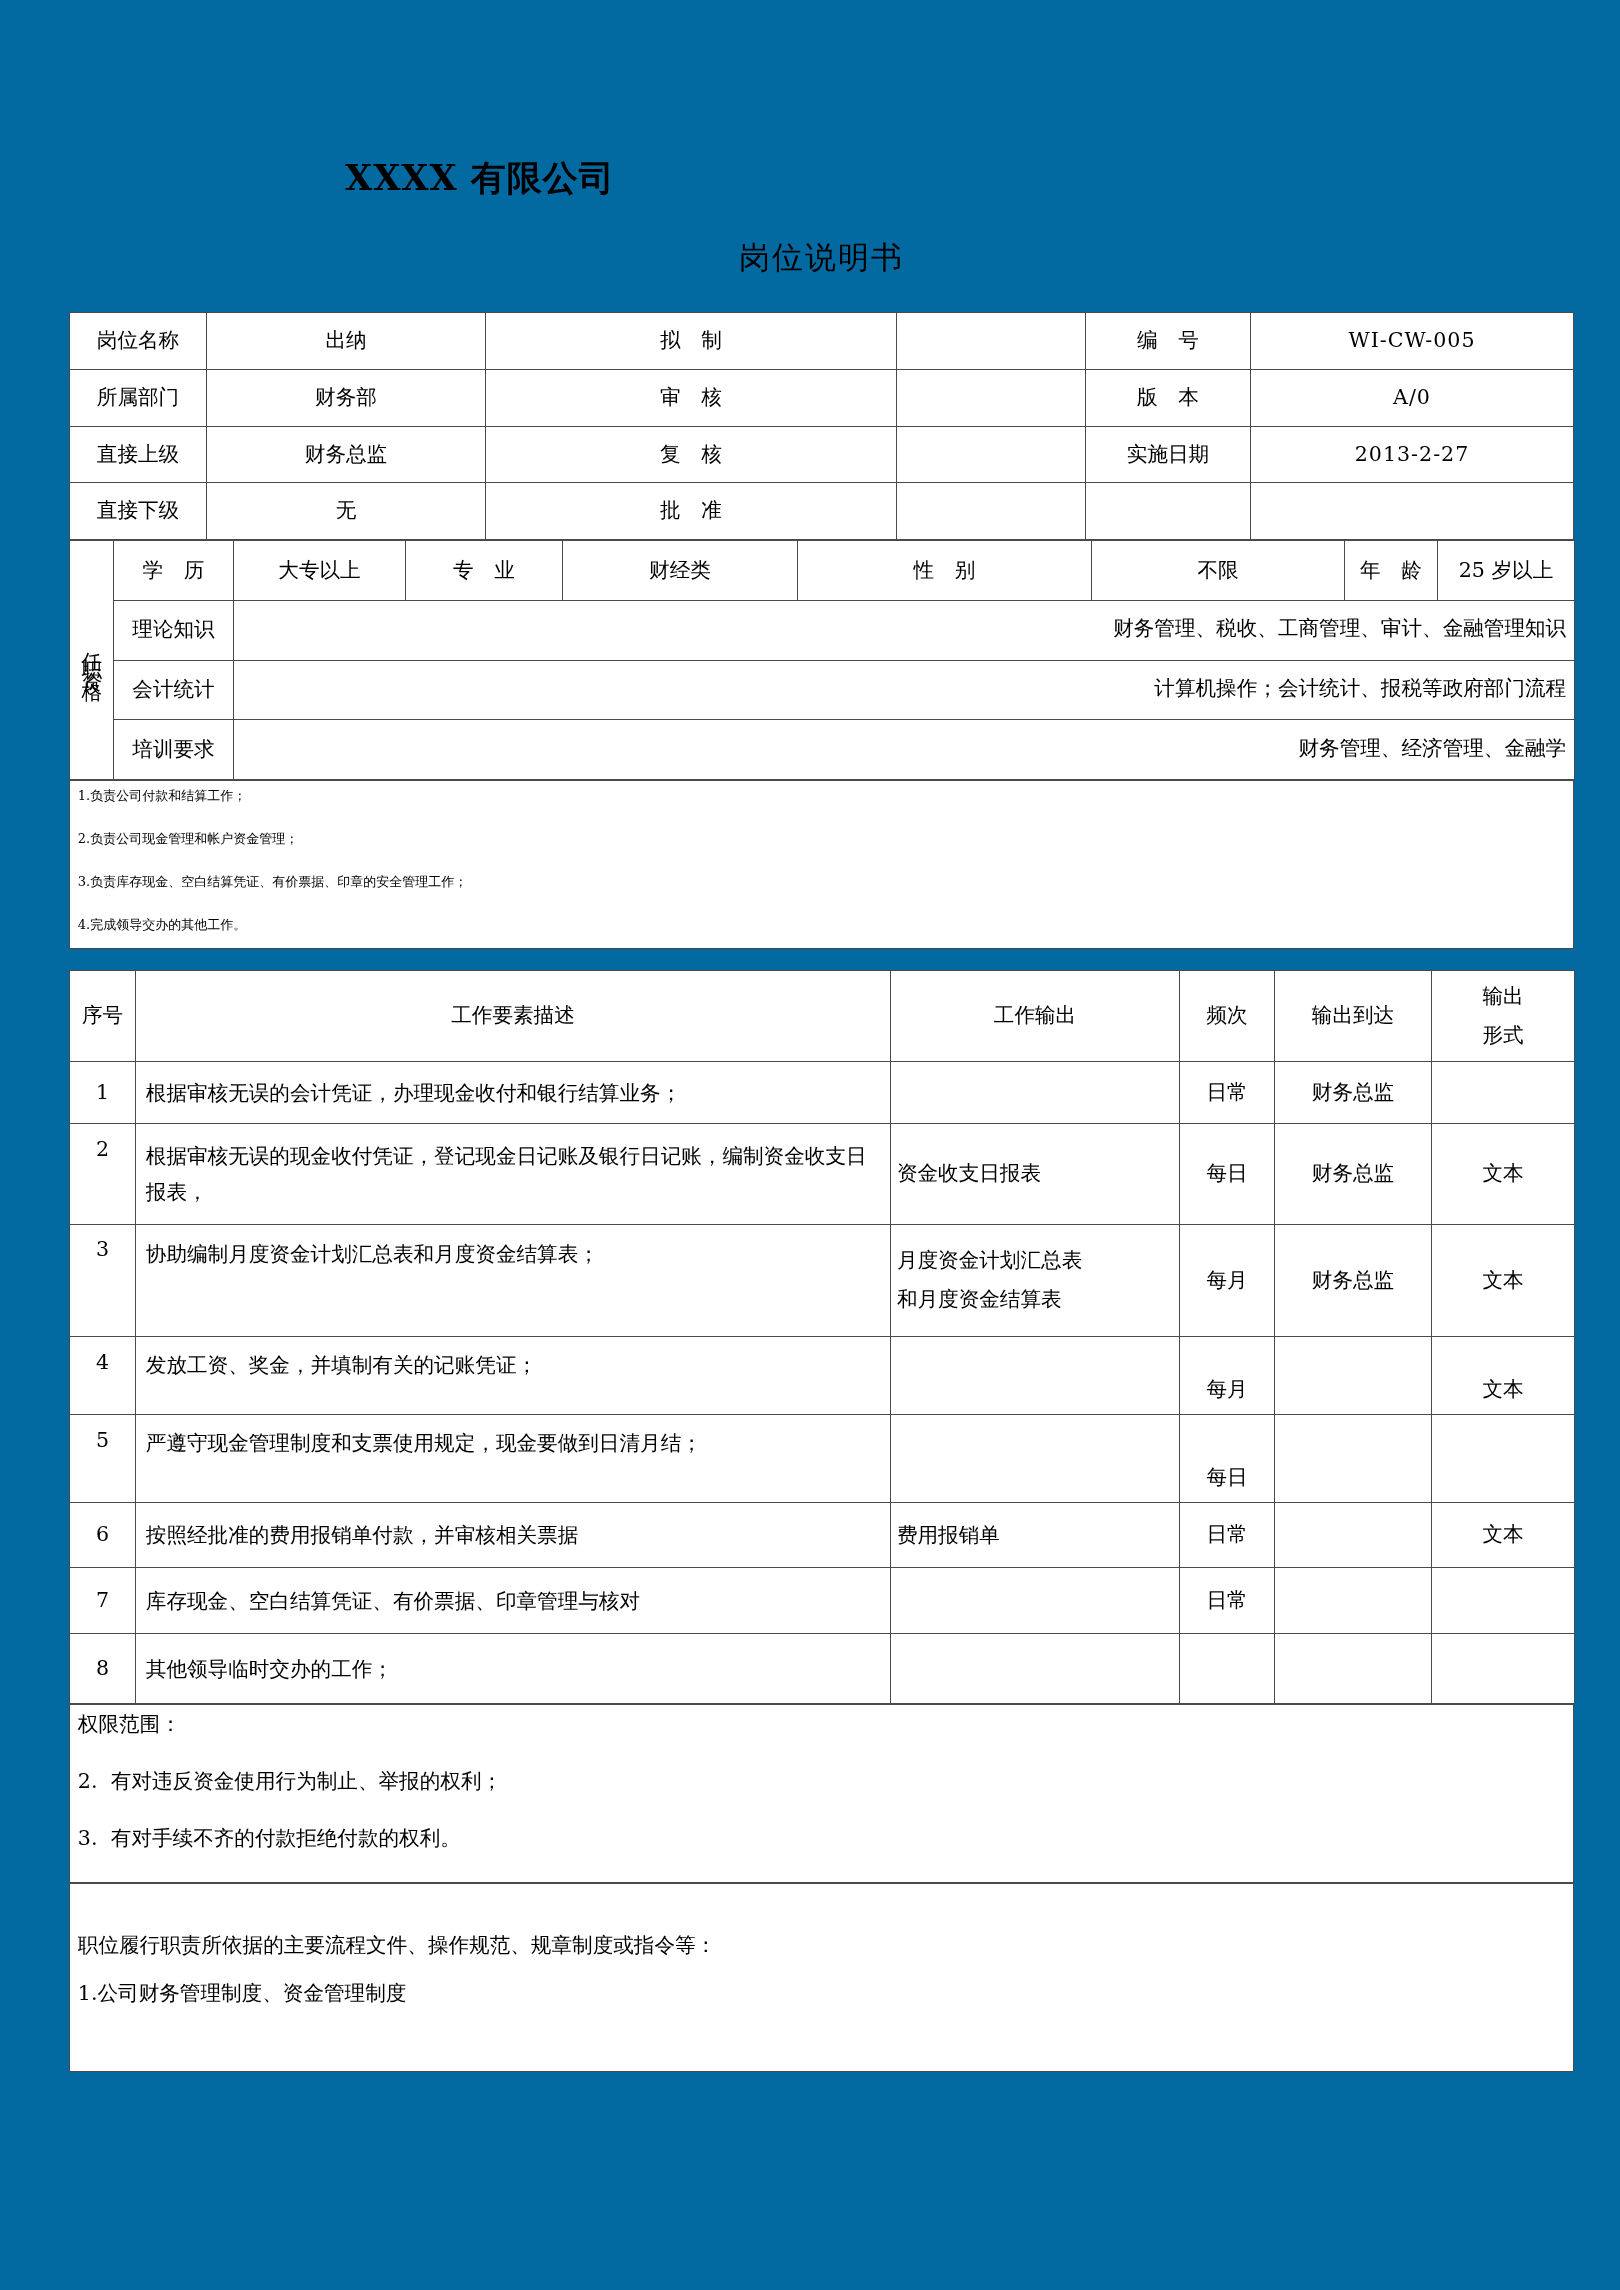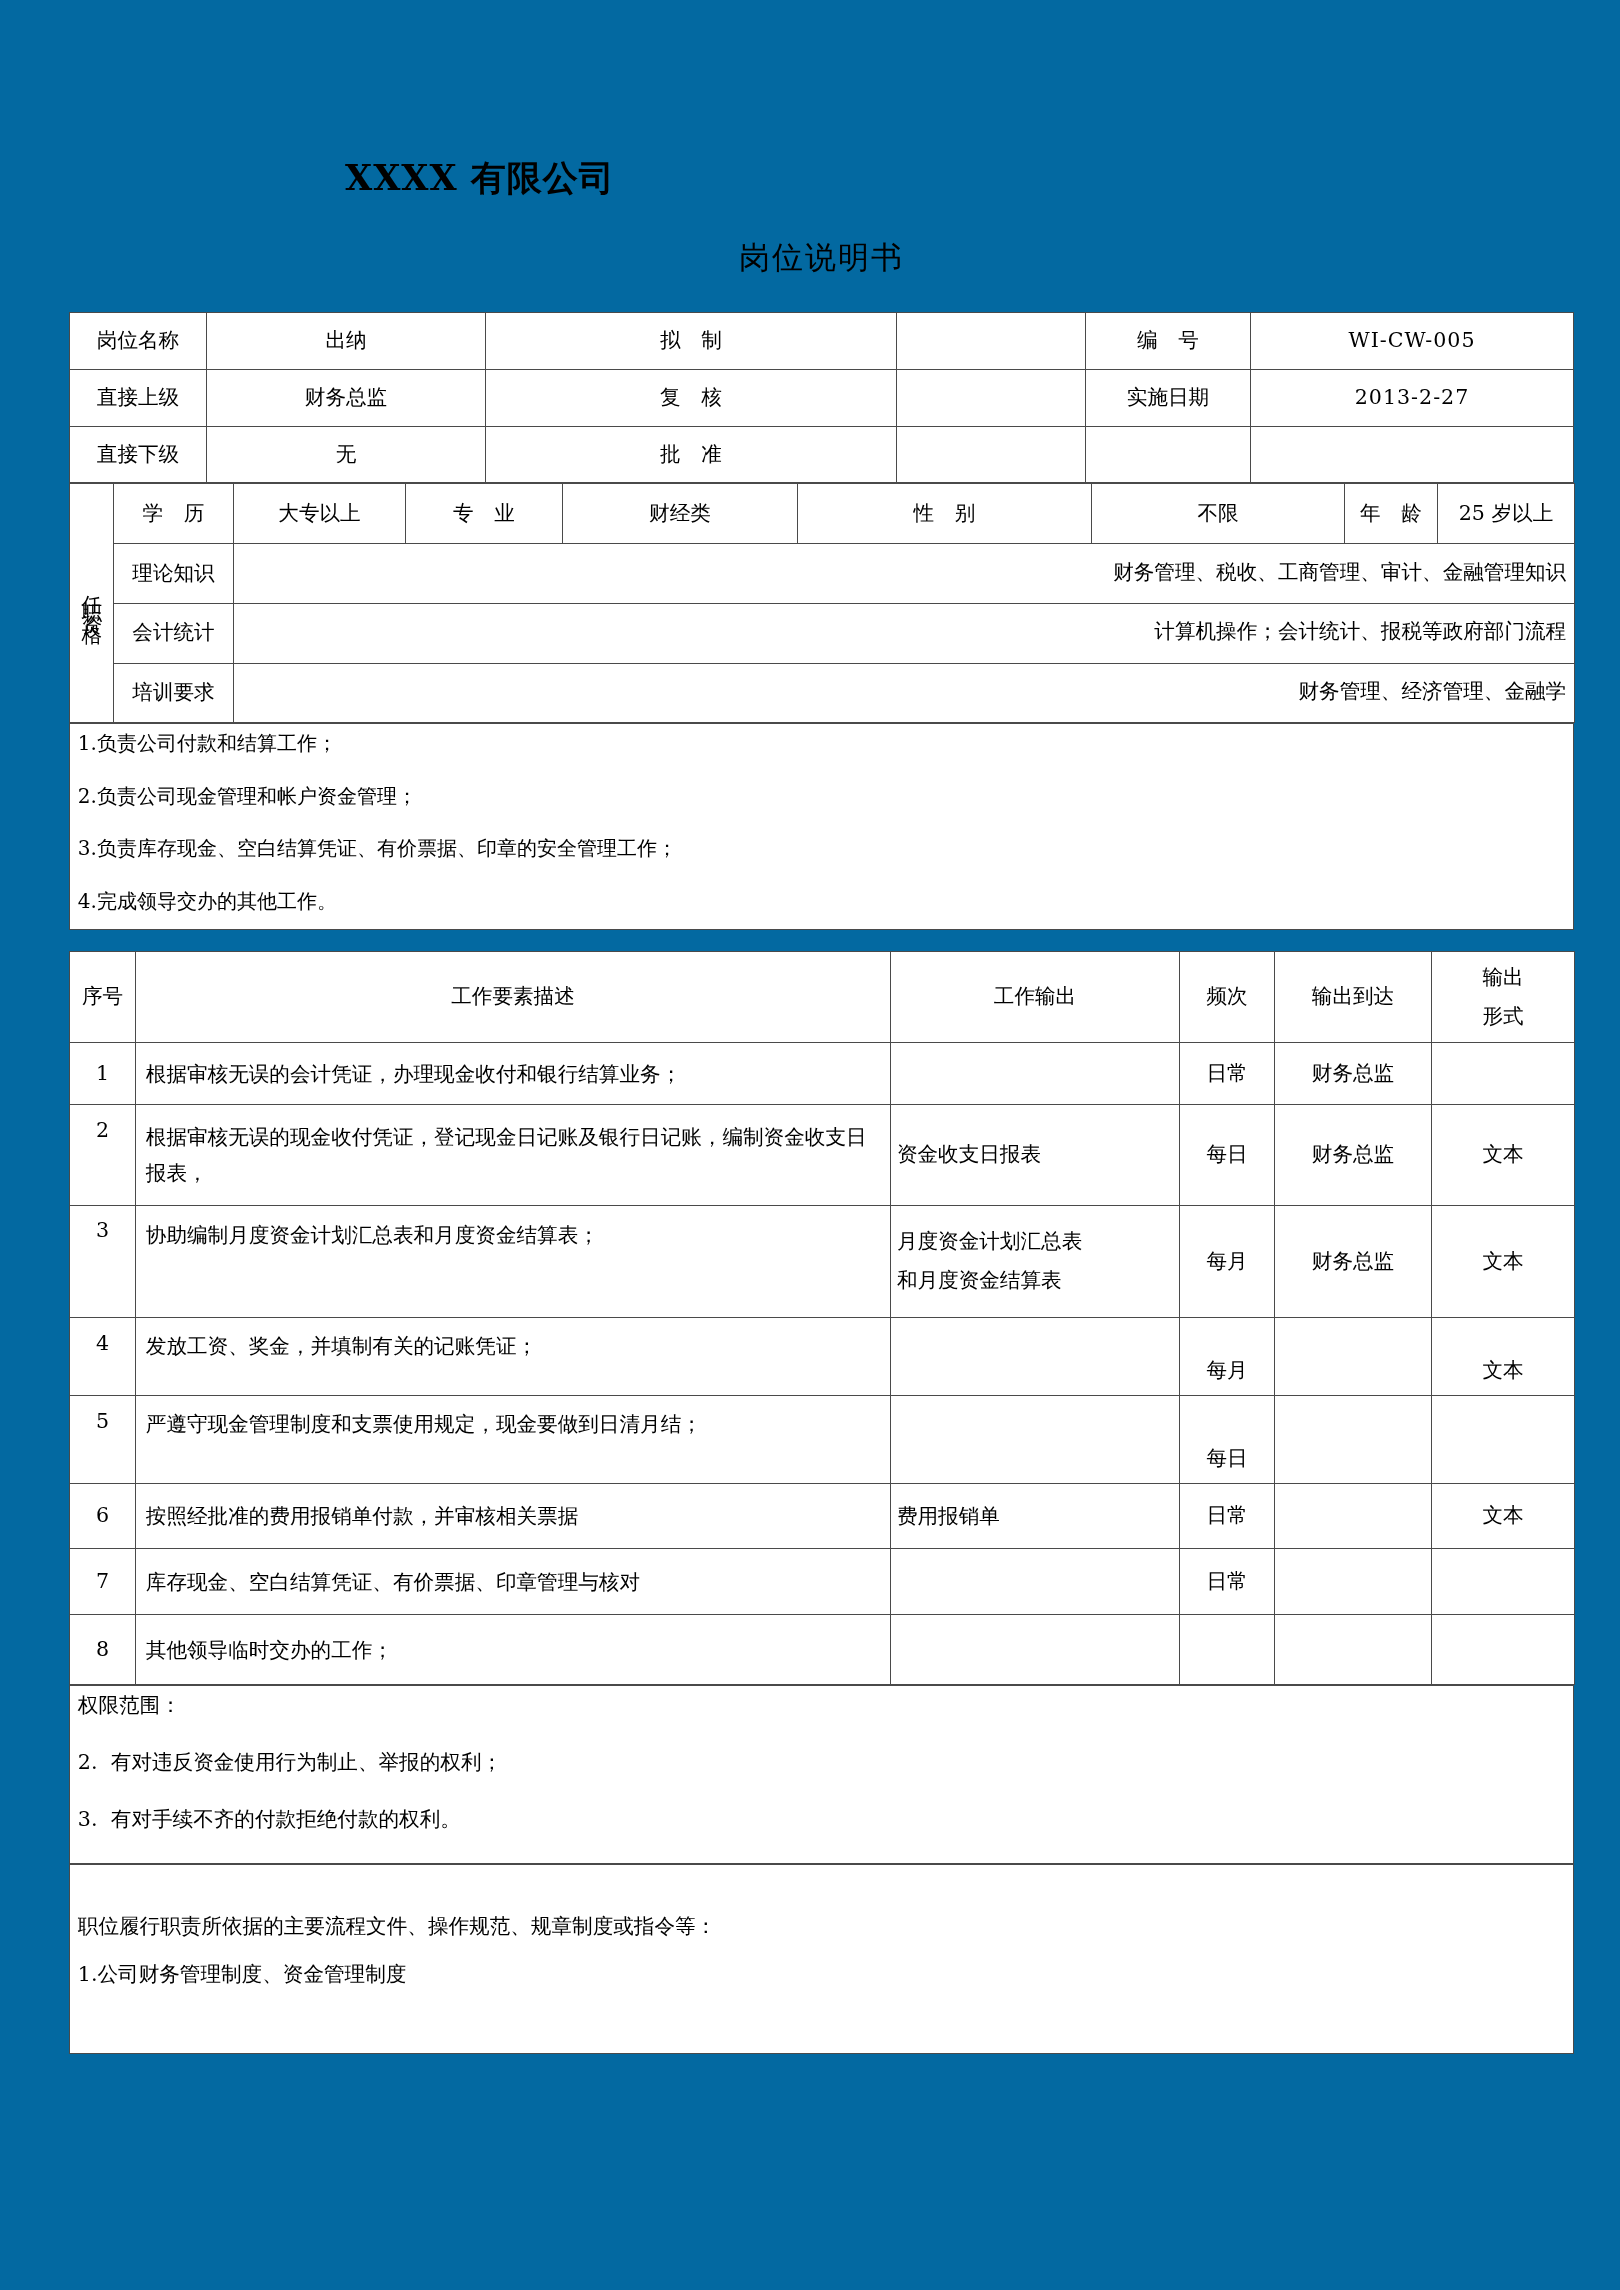--- a/index.html
+++ b/index.html
@@ -68,21 +68,21 @@
   .vert {
     writing-mode: vertical-rl;
     text-orientation: upright;
     letter-spacing: 9.8px;
     display: inline-block;
     line-height: 1;
   }
   .vert-cell { text-align: center; vertical-align: middle; padding: 3.9px 2px; }
   .duty-cell { padding: 9.8px 11.8px 13.7px 11.8px; }
   .duty-line {
-    font-size: 20px;
+    font-size: 13px;
     line-height: 1.35;
     margin: 0 0 25.5px 0;
   }
   .duty-line:last-child { margin-bottom: 7.8px; }
   .wt-head td {
     text-align: center;
     font-size: 20.6px;
     height: 76px;
     vertical-align: middle;
   }
@@ -123,20 +123,28 @@
       <tbody>
           <tr class="h-row">
         <td class="c">岗位名称</td>
         <td class="c">出纳</td>
         <td class="c" colspan="2" style="width:412px">拟　制</td>
         <td class="c"></td>
         <td class="c">编　号</td>
         <td class="c serifnum" colspan="2">WI-CW-005</td>
       </tr>
       <tr class="h-row">
+        <td class="c">所属部门</td>
+        <td class="c">财务部</td>
+        <td class="c" colspan="2">审　核</td>
+        <td class="c"></td>
+        <td class="c">版　本</td>
+        <td class="c serifnum" colspan="2">A/0</td>
+      </tr>
+      <tr class="h-row">
         <td class="c">直接上级</td>
         <td class="c">财务总监</td>
         <td class="c" colspan="2">复　核</td>
         <td class="c"></td>
         <td class="c">实施日期</td>
         <td class="c serifnum" colspan="2">2013-2-27</td>
       </tr>
       <tr class="h-row">
         <td class="c">直接下级</td>
         <td class="c">无</td>

